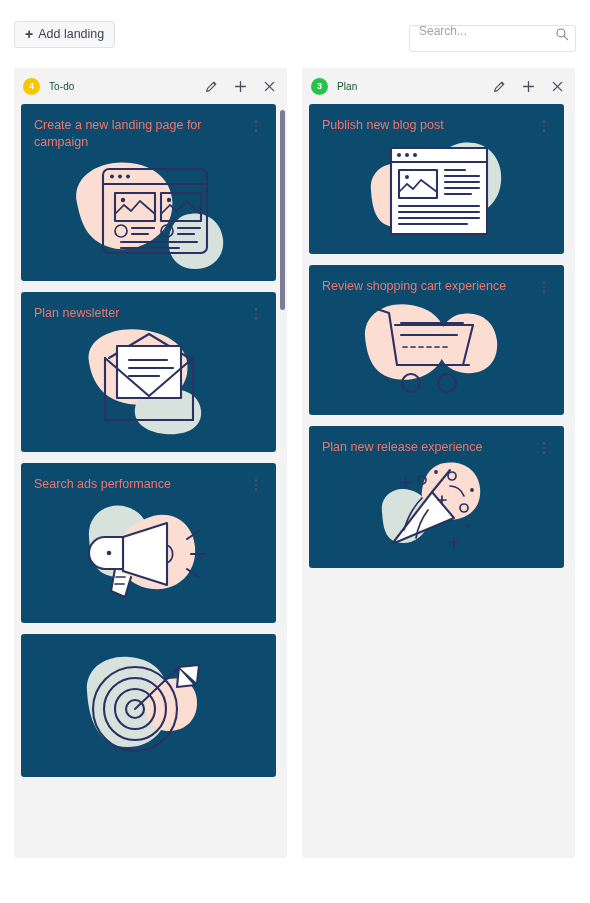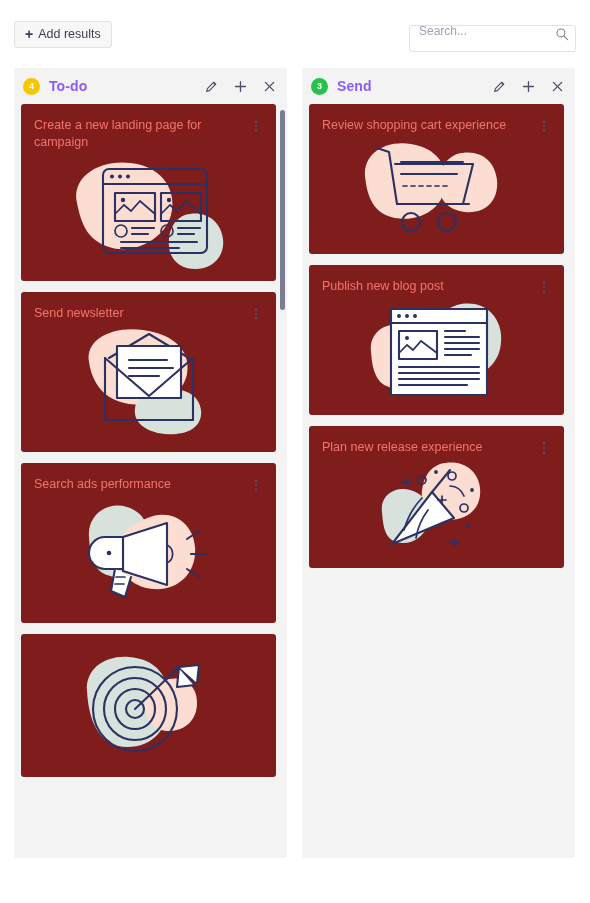--- a/index.html
+++ b/index.html
@@ -69,21 +69,21 @@
     padding: 0 10px 0 9px;
     background: #f3f3f4;
   }
   .badge {
     width: 17px; height: 17px; border-radius: 50%;
     display: flex; align-items: center; justify-content: center;
     font-size: 9px; font-weight: 700; color: #ffffff;
     flex: 0 0 17px; margin-right: 9px;
   }
   .col-title {
-    font-size: 14px; color: #8b5cf6; font-weight: 700;
+    font-size: 10px; color: #14532d; font-weight: 400;
     letter-spacing: .1px;
   }
   .col-actions { margin-left: auto; display: flex; align-items: center; gap: 14px; }
   .icon-btn {
     width: 15px; height: 15px;
     display: flex; align-items: center; justify-content: center;
     cursor: pointer; background: none; border: none; padding: 0;
   }
   .col-body {
     flex: 1 1 auto;
@@ -92,21 +92,21 @@
     padding: 0 7px;
   }
   .col-scroll {
     height: 100%;
     overflow: hidden;
     padding-right: 4px;
   }
 
   
   .card {
-    background: #7f1d1d;
+    background: #0c4a6e;
     border-radius: 3px;
     margin-bottom: 11px;
     padding: 13px 13px 12px 13px;
     display: flex; flex-direction: column;
   }
   .card-top { display: flex; align-items: flex-start; }
   .card-title {
     flex: 1 1 auto;
     color: #f4746b;
     font-size: 12.5px;
@@ -134,21 +134,21 @@
   }
 </style>
 </head>
 <body>
 
 <div class="app">
 
   <div class="toolbar">
     <button class="add-column-btn">
       <span class="plus-g">+</span>
-      <span>Add results</span>
+      <span>Add landing</span>
     </button>
     <div class="spacer"></div>
     <div class="search-wrap">
       <input class="search-input" type="text" placeholder="Search..." style="">
       <svg class="search-icon" viewBox="0 0 20 20">
         <circle cx="8.5" cy="8.5" r="5.6" fill="none" stroke="#7b7e92" stroke-width="1.5"></circle>
         <line x1="12.6" y1="12.6" x2="18" y2="18" stroke="#7b7e92" stroke-width="1.5" stroke-linecap="round"></line>
       </svg>
     </div>
   </div>
@@ -206,21 +206,21 @@
                   <circle cx="62" cy="80" r="6" fill="none" stroke="#2b3263" stroke-width="1.7" stroke-linecap="round"></circle>
                   <path d="M73 77h22M73 83h16" fill="none" stroke="#2b3263" stroke-width="2.1" stroke-linecap="round" stroke-linejoin="round"></path>
                   <circle cx="108" cy="80" r="6" fill="none" stroke="#2b3263" stroke-width="1.7" stroke-linecap="round"></circle>
                   <path d="M119 77h22M119 83h16" fill="none" stroke="#2b3263" stroke-width="2.1" stroke-linecap="round" stroke-linejoin="round"></path>
                   <path d="M62 91h76M62 97h58" fill="none" stroke="#2b3263" stroke-width="2.1" stroke-linecap="round" stroke-linejoin="round"></path>
                 </svg>
               </div>
             </div>
             <div class="card">
               <div class="card-top">
-                <div class="card-title">Send newsletter</div>
+                <div class="card-title">Plan newsletter</div>
                 <div class="kebab">
                   <span></span>
                   <span></span>
                   <span></span>
                 </div>
               </div>
               <div class="card-art">
                 <svg viewBox="0 0 180 118" width="180" height="118" xmlns="http://www.w3.org/2000/svg">
                   <path d="M30 40C26 18 52 4 84 8c32 4 48 22 44 44-4 22-30 34-58 30C44 78 33 60 30 40z" fill="#fbddd2"></path>
                   <path d="M96 70c22-8 44 0 46 18 2 17-14 26-36 24-20-2-32-12-30-26 1-9 10-13 20-16z" fill="#d7e2dc"></path>
@@ -272,21 +272,21 @@
                 </svg>
               </div>
             </div>
           </div>
           <div class="vscroll" style="height: 200px;"></div>
         </div>
       </div>
       <div class="column">
         <div class="col-header">
           <span class="badge" style="background:#27c24c">3</span>
-          <span class="col-title">Send</span>
+          <span class="col-title">Plan</span>
           <span class="col-actions">
             <button class="icon-btn">
               <svg width="15" height="15" viewBox="0 0 20 20">
                 <path d="M3.5 16.5l1-3.6 8.6-8.6 2.6 2.6-8.6 8.6z" fill="none" stroke="#4b4f63" stroke-width="1.5" stroke-linejoin="round"></path>
                 <path d="M12.6 5.1l2.6 2.6" stroke="#4b4f63" stroke-width="1.5"></path>
               </svg>
             </button>
             <button class="icon-btn">
               <svg width="15" height="15" viewBox="0 0 20 20">
                 <path d="M10 3.5v13M3.5 10h13" stroke="#4b4f63" stroke-width="1.8" stroke-linecap="round"></path>
@@ -294,42 +294,20 @@
             </button>
             <button class="icon-btn">
               <svg width="15" height="15" viewBox="0 0 20 20">
                 <path d="M4.5 4.5l11 11M15.5 4.5l-11 11" stroke="#4b4f63" stroke-width="1.8" stroke-linecap="round"></path>
               </svg>
             </button>
           </span>
         </div>
         <div class="col-body">
           <div class="col-scroll">
-            <div class="card">
-              <div class="card-top">
-                <div class="card-title">Review shopping cart experience</div>
-                <div class="kebab">
-                  <span></span>
-                  <span></span>
-                  <span></span>
-                </div>
-              </div>
-              <div class="card-art">
-                <svg viewBox="0 0 180 108" width="180" height="108" xmlns="http://www.w3.org/2000/svg">
-                  <path d="M18 42C16 20 38 6 64 10c26 4 38 22 34 44-4 22-26 34-50 30C26 80 20 62 18 42z" fill="#fbddd2"></path>
-                  <path d="M110 20c22-6 38 6 40 26 2 21-12 34-32 32-18-2-28-14-26-32 1-13 8-22 18-26z" fill="#fbddd2"></path>
-                  <path d="M30 14l12 4 8 52h66l10-40H48" fill="none" stroke="#2b3263" stroke-width="2.1" stroke-linecap="round" stroke-linejoin="round"></path>
-                  <path d="M54 28h62M54 40h56" fill="none" stroke="#2b3263" stroke-width="2.1" stroke-linecap="round" stroke-linejoin="round"></path>
-                  <path d="M50 70h72" fill="none" stroke="#2b3263" stroke-width="2.1" stroke-linecap="round" stroke-linejoin="round"></path>
-                  <path d="M56 52h46M62 40h40" fill="none" stroke="#2b3263" stroke-width="1.7" stroke-linecap="round" stroke-dasharray="4 4"></path>
-                  <circle cx="64" cy="88" r="9" fill="none" stroke="#2b3263" stroke-width="2.1" stroke-linecap="round" stroke-linejoin="round"></circle>
-                  <circle cx="100" cy="88" r="9" fill="none" stroke="#2b3263" stroke-width="2.1" stroke-linecap="round" stroke-linejoin="round"></circle>
-                </svg>
-              </div>
-            </div>
             <div class="card">
               <div class="card-top">
                 <div class="card-title">Publish new blog post</div>
                 <div class="kebab">
                   <span></span>
                   <span></span>
                   <span></span>
                 </div>
               </div>
               <div class="card-art">
@@ -339,20 +317,42 @@
                   <rect x="34" y="14" width="96" height="86" fill="#fff" stroke="#2b3263" stroke-width="2.1" stroke-linecap="round" stroke-linejoin="round"></rect>
                   <path d="M34 28h96" fill="none" stroke="#2b3263" stroke-width="2.1" stroke-linecap="round" stroke-linejoin="round"></path>
                   <circle cx="42" cy="21" r="2" fill="#2b3263"></circle>
                   <circle cx="50" cy="21" r="2" fill="#2b3263"></circle>
                   <circle cx="58" cy="21" r="2" fill="#2b3263"></circle>
                   <rect x="42" y="36" width="38" height="28" fill="none" stroke="#2b3263" stroke-width="2.1" stroke-linecap="round" stroke-linejoin="round"></rect>
                   <path d="M42 58l8-8 6 5 8-9 16 12" fill="none" stroke="#2b3263" stroke-width="1.7" stroke-linecap="round"></path>
                   <circle cx="50" cy="43" r="2" fill="#2b3263"></circle>
                   <path d="M88 36h20M88 42h34M88 48h34M88 54h34M88 60h26" fill="none" stroke="#2b3263" stroke-width="2.1" stroke-linecap="round" stroke-linejoin="round"></path>
                   <path d="M42 72h80M42 78h80M42 84h80M42 90h68" fill="none" stroke="#2b3263" stroke-width="2.1" stroke-linecap="round" stroke-linejoin="round"></path>
+                </svg>
+              </div>
+            </div>
+            <div class="card">
+              <div class="card-top">
+                <div class="card-title">Review shopping cart experience</div>
+                <div class="kebab">
+                  <span></span>
+                  <span></span>
+                  <span></span>
+                </div>
+              </div>
+              <div class="card-art">
+                <svg viewBox="0 0 180 108" width="180" height="108" xmlns="http://www.w3.org/2000/svg">
+                  <path d="M18 42C16 20 38 6 64 10c26 4 38 22 34 44-4 22-26 34-50 30C26 80 20 62 18 42z" fill="#fbddd2"></path>
+                  <path d="M110 20c22-6 38 6 40 26 2 21-12 34-32 32-18-2-28-14-26-32 1-13 8-22 18-26z" fill="#fbddd2"></path>
+                  <path d="M30 14l12 4 8 52h66l10-40H48" fill="none" stroke="#2b3263" stroke-width="2.1" stroke-linecap="round" stroke-linejoin="round"></path>
+                  <path d="M54 28h62M54 40h56" fill="none" stroke="#2b3263" stroke-width="2.1" stroke-linecap="round" stroke-linejoin="round"></path>
+                  <path d="M50 70h72" fill="none" stroke="#2b3263" stroke-width="2.1" stroke-linecap="round" stroke-linejoin="round"></path>
+                  <path d="M56 52h46M62 40h40" fill="none" stroke="#2b3263" stroke-width="1.7" stroke-linecap="round" stroke-dasharray="4 4"></path>
+                  <circle cx="64" cy="88" r="9" fill="none" stroke="#2b3263" stroke-width="2.1" stroke-linecap="round" stroke-linejoin="round"></circle>
+                  <circle cx="100" cy="88" r="9" fill="none" stroke="#2b3263" stroke-width="2.1" stroke-linecap="round" stroke-linejoin="round"></circle>
                 </svg>
               </div>
             </div>
             <div class="card">
               <div class="card-top">
                 <div class="card-title">Plan new release experience</div>
                 <div class="kebab">
                   <span></span>
                   <span></span>
                   <span></span>

